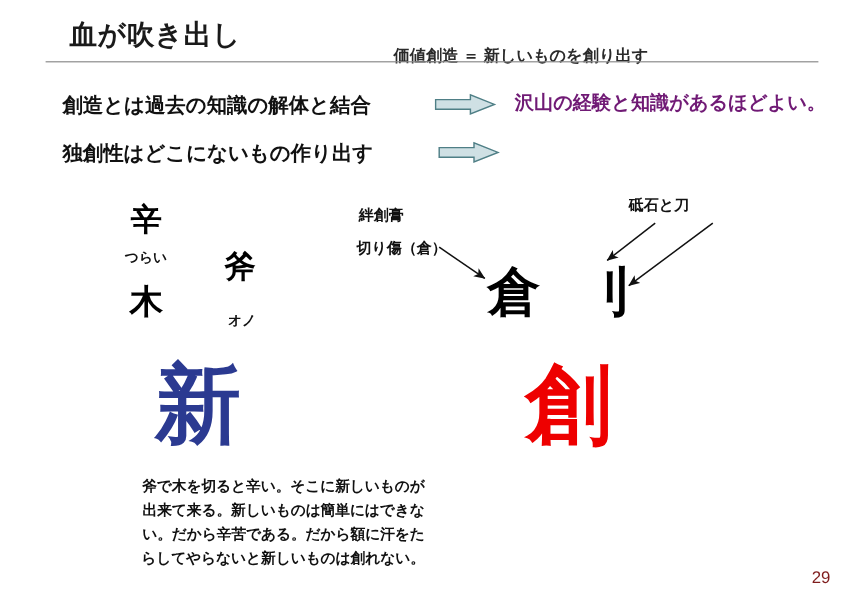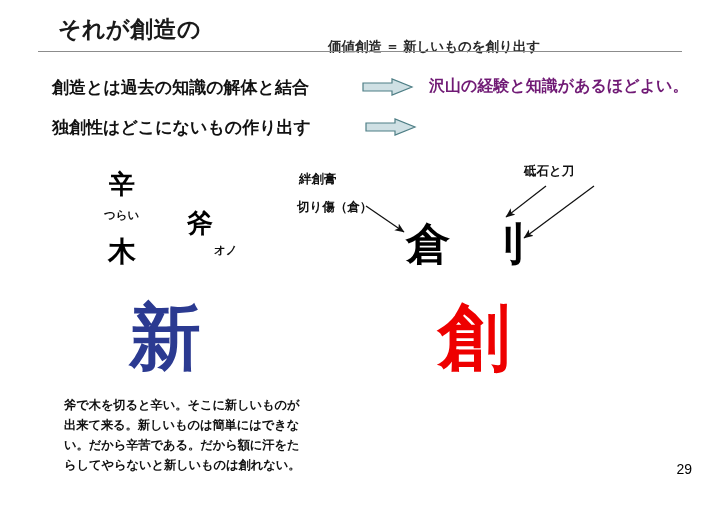--- a/index.html
+++ b/index.html
@@ -127,40 +127,40 @@
     color: #111111;
     line-height: 1.62;
     letter-spacing: -0.1px;
   }
   .para div { white-space: nowrap; }
 
   
   .page-number {
     position: absolute;
     right: 28px;
-    bottom: 28px;
+    bottom: 16px;
     font-size: 14px;
-    color: #000000;
+    color: #7f1d1d;
   }
 
   svg.overlay {
     position: absolute;
     left: 0;
     top: 0;
     width: 720px;
     height: 505px;
     pointer-events: none;
   }
 </style>
 </head>
 <body>
 
 <div id="slide">
 
-  <div class="slide-title">それが創造の</div>
+  <div class="slide-title">血が吹き出し</div>
   <div class="slide-subtitle">価値創造  ＝  新しいものを創り出す</div>
   <div class="title-rule"></div>
 
   <div class="stmt-row" style="left:52px; top:76px; width:620px;">
     <span class="stmt-left">創造とは過去の知識の解体と結合</span>
     <span class="block-arrow" style="left:310px;">
       <svg width="52" height="18" viewBox="0 0 52 18" xmlns="http://www.w3.org/2000/svg">
         <polygon points="1,5 30,5 30,1 50,9 30,17 30,13 1,13" fill="#cfe0e4" stroke="#4f7f86" stroke-width="1.2" stroke-linejoin="miter"></polygon>
       </svg>
     </span>
@@ -174,21 +174,21 @@
         <polygon points="1,5 30,5 30,1 50,9 30,17 30,13 1,13" fill="#cfe0e4" stroke="#4f7f86" stroke-width="1.2" stroke-linejoin="miter"></polygon>
       </svg>
     </span>
   </div>
 
   <div class="kanji-mid" style="left:109px; top:171px; font-size:26px;">辛</div>
   <div class="kanji-reading" style="left:104px; top:210px;">つらい</div>
   <div class="kanji-mid" style="left:108px; top:238px; font-size:28px;">木</div>
 
   <div class="kanji-mid" style="left:187px; top:210px; font-size:26px;">斧</div>
-  <div class="kanji-reading" style="left:190px; top:245px;margin-left:24px;">オノ</div>
+  <div class="kanji-reading" style="left:190px; top:263px;">オノ</div>
 
   <div class="callout-label" style="left:299px; top:173px;">絆創膏</div>
   <div class="callout-label" style="left:297px; top:201px;">切り傷（倉）</div>
 
   <div class="kanji-big" style="left:406px; top:222px; font-size:44px;">倉</div>
   <div class="kanji-big" style="left:484px; top:222px; font-size:44px;">刂</div>
 
   <div class="callout-label" style="left:524px; top:165px;">砥石と刀</div>
 
   <svg class="overlay" viewBox="0 0 720 505" xmlns="http://www.w3.org/2000/svg">
@@ -201,21 +201,21 @@
     <line x1="366" y1="206" x2="404" y2="232" stroke="#111111" stroke-width="1.25" marker-end="url(#tip)"></line>
 
     <line x1="546" y1="186" x2="506" y2="217" stroke="#111111" stroke-width="1.25" marker-end="url(#tip)"></line>
 
     <line x1="594" y1="186" x2="524" y2="238" stroke="#111111" stroke-width="1.25" marker-end="url(#tip)"></line>
   </svg>
 
   <div class="kanji-huge" style="left:129px; top:301px; font-size:72px; color:#2b3a91;">新</div>
   <div class="kanji-huge" style="left:438px; top:301px; font-size:72px; color:#ee0000;">創</div>
 
-  <div class="para" style="left:64px; top:396px; width:290px;">
+  <div class="para" style="left:64px; top:396px; width:290px;text-align:right;">
     <div>斧で木を切ると辛い。そこに新しいものが</div>
     <div>出来て来る。新しいものは簡単にはできな</div>
     <div>い。だから辛苦である。だから額に汗をた</div>
     <div>らしてやらないと新しいものは創れない。</div>
   </div>
 
 
   <div class="page-number">29</div>
 
 </div>

